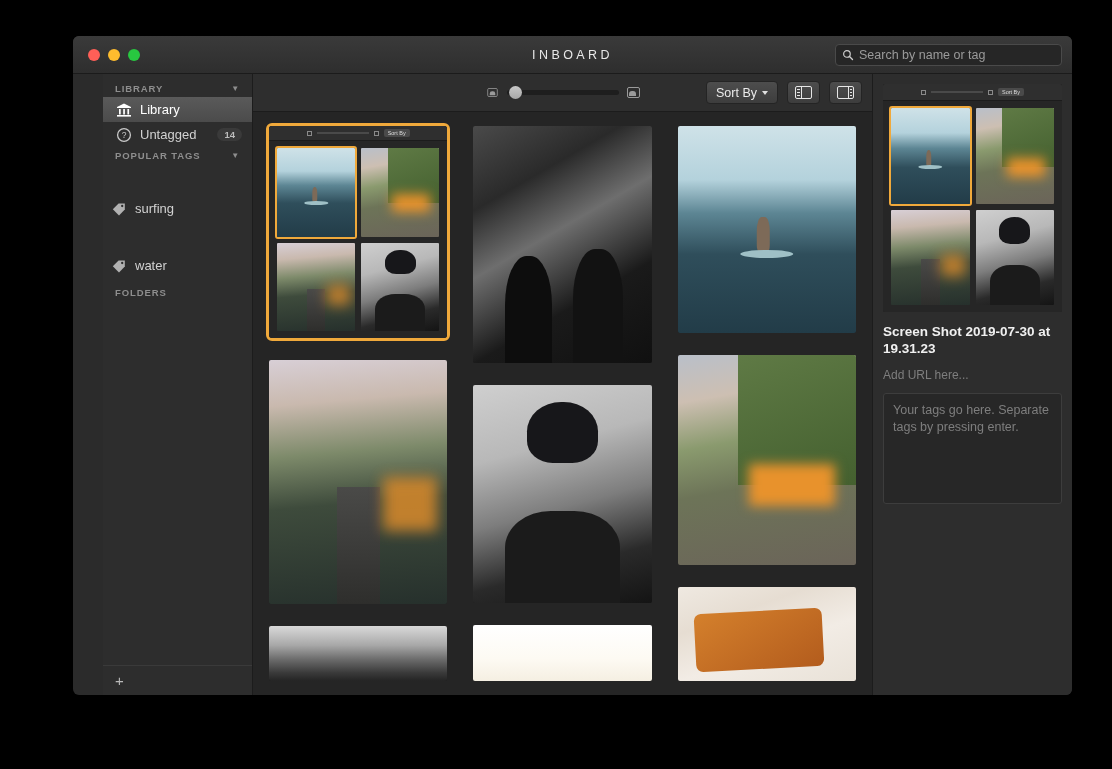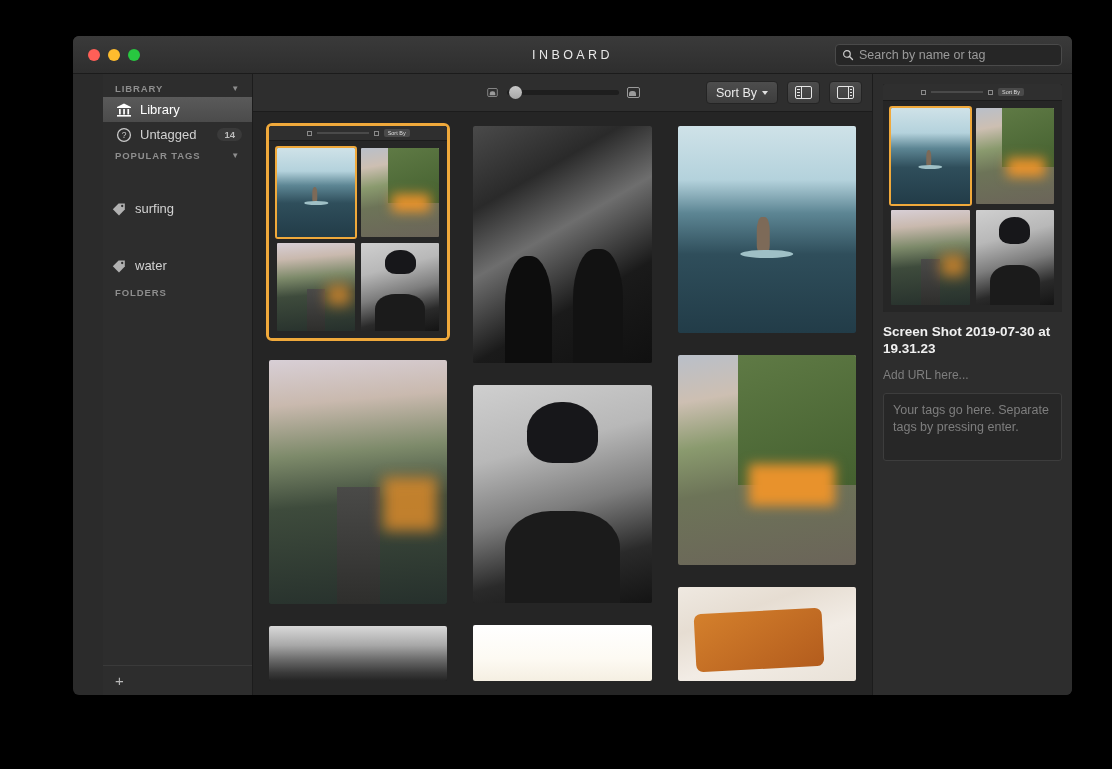--- a/index.html
+++ b/index.html
@@ -144,21 +144,21 @@
   
   .inspector {
     width: 200px; flex: 0 0 200px;
     background: #2d2d2d; border-left: 1px solid #1c1c1c;
     padding: 10px; display: flex; flex-direction: column; gap: 11px;
   }
   .preview { width: 100%; height: 228px; background: #1e1e1e; border-radius: 2px; overflow: hidden; position: relative; }
   .insp-title { color: #f0f0f0; font-size: 13.5px; font-weight: 700; line-height: 17px; }
   .insp-url { color: #7e7e7e; font-size: 12px; }
   .tags-box {
-    height: 68px; background: #272727; border: 1px solid #3d3d3d;
+    height: 111px; background: #272727; border: 1px solid #3d3d3d;
     border-radius: 3px; padding: 8px 9px;
     color: #7e7e7e; font-size: 12.5px; line-height: 17px;
   }
 
   
   .ph { width: 100%; height: 100%; position: relative; overflow: hidden; }
   .ph-surfer { background: linear-gradient(180deg,#cfe2e8 0%,#b4d2dc 26%,#5d8694 42%,#2f4e5b 62%,#223c48 100%); }
   .ph-surfer::before { content:""; position:absolute; left:48%; top:44%; width:7%; height:17%; background:#7d6a58; border-radius:40% 40% 20% 20%; transform:translateX(-50%); }
   .ph-surfer::after { content:""; position:absolute; left:50%; top:60%; width:30%; height:4%; background:#9fc0c6; border-radius:50%; transform:translateX(-50%); }
   .ph-night { background: linear-gradient(150deg,#4a4a4a 0%,#2a2a2a 25%,#6e6e6e 45%,#1a1a1a 70%,#101010 100%); }

